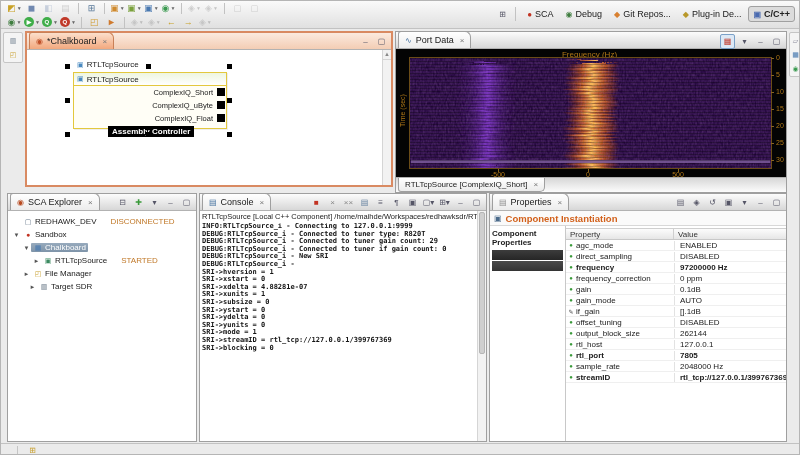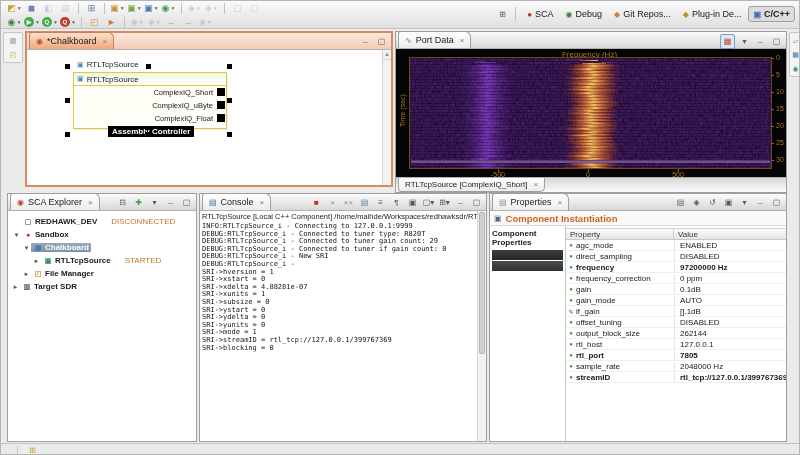--- a/index.html
+++ b/index.html
@@ -74,30 +74,30 @@
   #pd-bottom-tabbar{position:absolute;left:0;bottom:0;width:390px;height:15px;
     background:linear-gradient(#d7d7d7,#fcfcfc);border-top:1px solid #b2b2b2;
     display:flex;align-items:flex-start;box-sizing:border-box;}
   .tab.bottom{height:14px;border-radius:0 0 5px 3px;border:1px solid #9f9f9f;border-top:none;font-size:8px;}
   
   #sca-view{left:6px;top:192px;width:190px;height:249px;}
   #sca-tree{position:absolute;left:0;top:17px;right:0;bottom:0;background:#fff;padding-top:4px;}
   .tree-row{height:13px;display:flex;align-items:center;font-size:8px;white-space:nowrap;}
   .tree-exp{width:9px;text-align:center;font-size:6px;color:#555;}
   .tree-icon{width:10px;text-align:center;font-size:7px;margin-right:2px;}
-  .tree-core{display:flex;align-items:center;padding:0 2px;border-radius:1px;font-weight:bold;}
+  .tree-core{display:flex;align-items:center;padding:0 2px;border-radius:1px;}
   .tree-core.selected{background:linear-gradient(#97aabd,#7e94a9);color:#fff;}
   .tree-suffix{margin-left:12px;color:#c07828;}
   
   #console-view{left:198px;top:192px;width:288px;height:249px;}
   #console-header{position:absolute;left:0;top:17px;right:9px;height:11px;background:#fff;
     font-size:7.5px;color:#222;padding:1px 2px;white-space:nowrap;overflow:hidden;box-sizing:border-box;}
   #console-lines{position:absolute;left:2px;top:29px;right:9px;bottom:0;
     font-family:"DejaVu Sans Mono",monospace;font-size:7px;line-height:7.6px;color:#141414;
-    white-space:pre;overflow:hidden;}
+    white-space:pre;overflow:hidden;font-weight:bold;}
   #console-scroll{position:absolute;right:0;top:17px;width:9px;bottom:0;background:#f2f2f2;
     border-left:1px solid #d5d5d5;box-sizing:border-box;}
   #console-scroll .thumb{margin:1px;height:140px;background:#cfcfcf;border:1px solid #b5b5b5;border-radius:2px;}
   
   #props-view{left:488px;top:192px;width:298px;height:249px;}
   #props-section{position:absolute;left:0;top:17px;right:0;height:15px;background:#fafafa;
     border-bottom:1px solid #d8d8d8;display:flex;align-items:center;gap:4px;padding-left:4px;box-sizing:border-box;}
   #props-section .stext{font-weight:bold;font-size:9.5px;}
   #props-left{position:absolute;left:0;top:32px;width:76px;bottom:0;border-right:1px solid #c8c8c8;
     background:#fff;box-sizing:border-box;}
@@ -450,21 +450,21 @@
           </span>
           <span class="tree-suffix">STARTED</span>
         </div>
         <div class="tree-row" style="padding-left: 14px;">
           <span class="tree-exp">►</span>
           <span class="tree-core">
             <span class="tree-icon" style="color: rgb(200, 160, 48);">◰</span>
             <span>File Manager</span>
           </span>
         </div>
-        <div class="tree-row" style="padding-left: 3px;">
+        <div class="tree-row" style="padding-left: 20px;">
           <span class="tree-exp">►</span>
           <span class="tree-core">
             <span class="tree-icon" style="color: rgb(85, 102, 119);">▥</span>
             <span>Target SDR</span>
           </span>
         </div>
       </div>
   </div>
 
   <div id="console-view" class="view">

